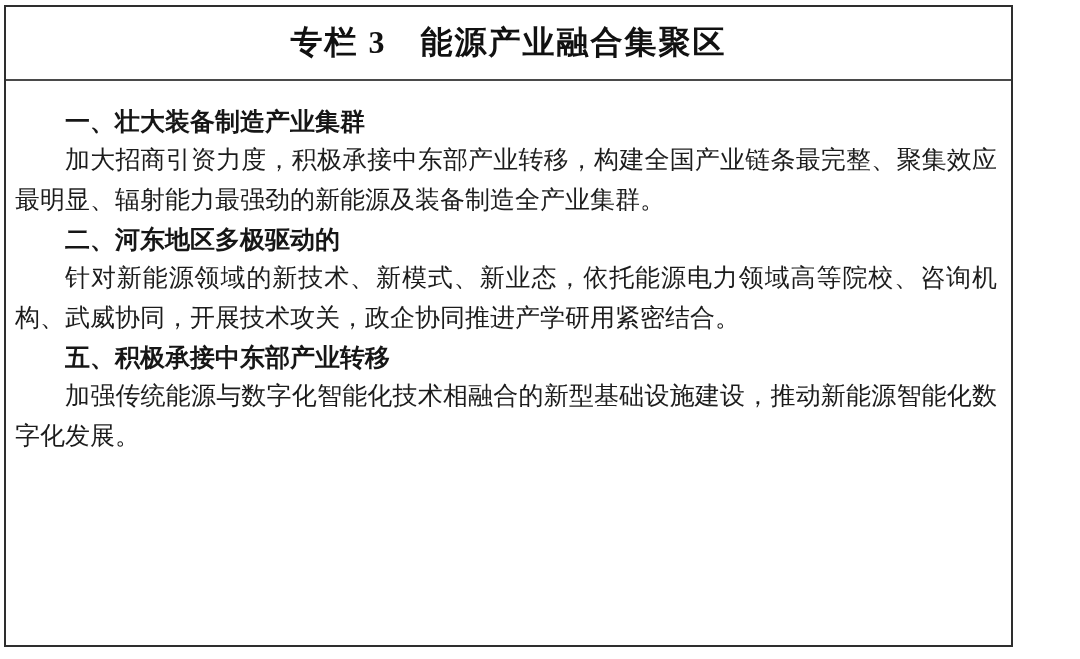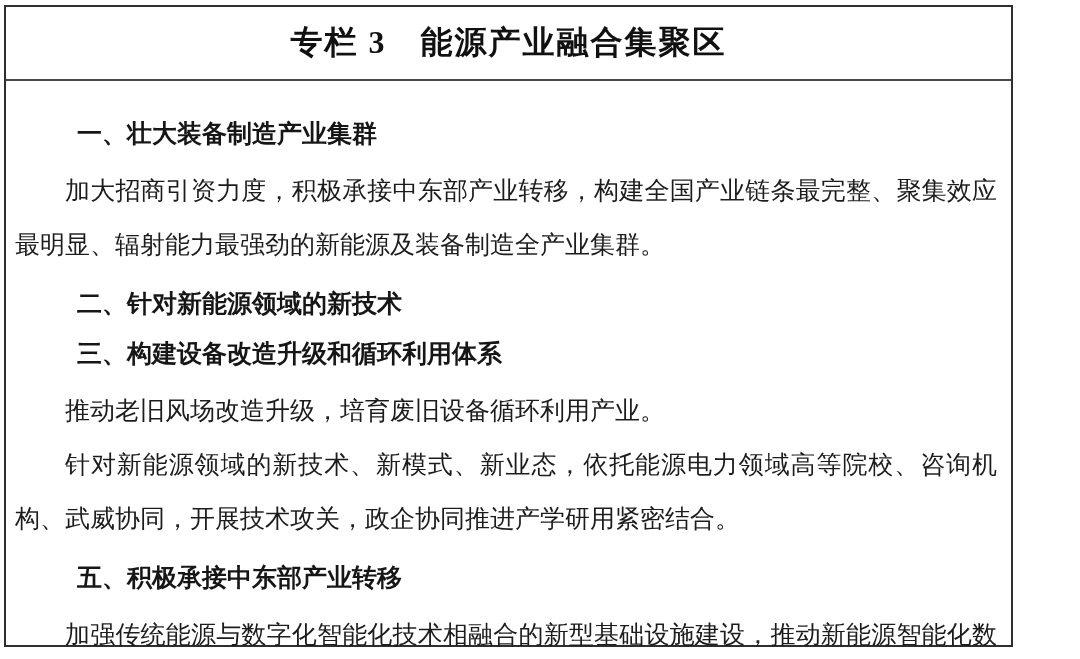--- a/index.html
+++ b/index.html
@@ -37,60 +37,56 @@
     letter-spacing: 2px;
     color: #111111;
   }
   .panel-body {
     padding: 21px 14px 0 9px;
     font-size: 25px;
     line-height: 38px;
     text-align: justify;
   }
   .section-heading {
-    margin: 12px;
+    margin: 0;
     padding: 0;
     text-indent: 2em;
     font-family: "Liberation Sans", sans-serif;
     font-weight: bold;
     font-size: 25px;
     line-height: 38px;
     color: #161616;
   }
   .section-paragraph {
     margin: 0;
     padding: 0;
     text-indent: 2em;
     font-family: "Liberation Serif", serif;
     font-size: 25px;
-    line-height: 54px;
+    line-height: 40px;
     color: #1c1c1c;
   }
 </style>
 </head>
 <body>
 
 <div class="panel">
   <div class="panel-title">专栏 3　能源产业融合集聚区</div>
 
   <div class="panel-body">
 
     <div class="section">
       <h3 class="section-heading">一、壮大装备制造产业集群</h3>
       <p class="section-paragraph">加大招商引资力度，积极承接中东部产业转移，构建全国产业链条最完整、聚集效应最明显、辐射能力最强劲的新能源及装备制造全产业集群。</p>
     </div>
 
     <div class="section">
-      <h3 class="section-heading">二、针对新能源领域的新技术</h3>
+      <h3 class="section-heading">二、河东地区多极驱动的</h3>
     </div>
 
-    <div class="section">
-      <h3 class="section-heading">三、构建设备改造升级和循环利用体系</h3>
-      <p class="section-paragraph">推动老旧风场改造升级，培育废旧设备循环利用产业。</p>
-    </div>
 
     <div class="section">
       <p class="section-paragraph">针对新能源领域的新技术、新模式、新业态，依托能源电力领域高等院校、咨询机构、武威协同，开展技术攻关，政企协同推进产学研用紧密结合。</p>
     </div>
 
     <div class="section">
       <h3 class="section-heading">五、积极承接中东部产业转移</h3>
       <p class="section-paragraph">加强传统能源与数字化智能化技术相融合的新型基础设施建设，推动新能源智能化数字化发展。</p>
     </div>
 

